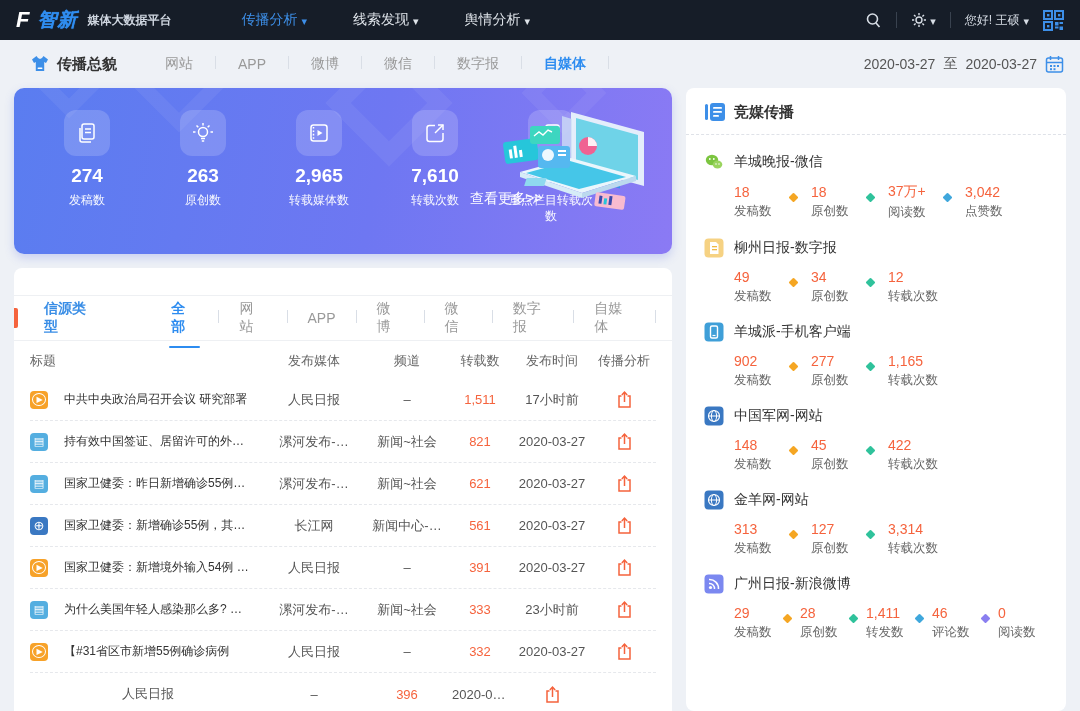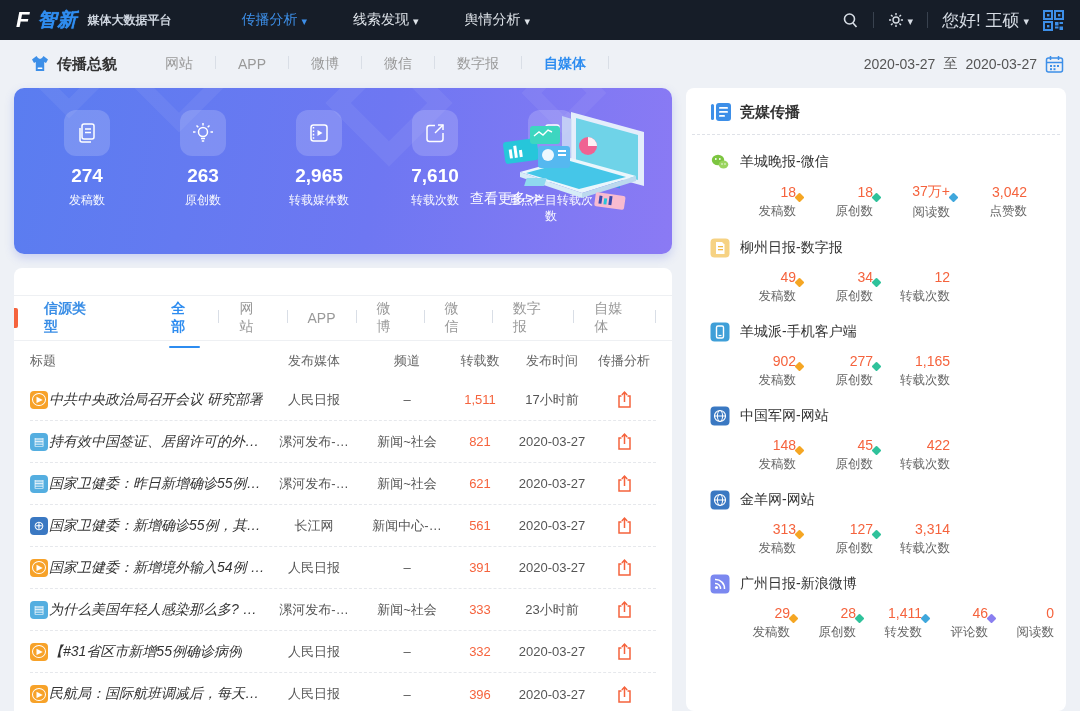--- a/index.html
+++ b/index.html
@@ -13,21 +13,21 @@
   .logo-brand { color:#2f8df0; font-size:19px; font-weight:bold; font-style:italic; letter-spacing:1px;
                 text-shadow:0 0 1px #2f8df0; }
   .logo-sub { color:#cfd6e0; font-size:12px; font-weight:bold; margin-left:2px;text-align:right; }
   .topnav { display:flex; margin-left:70px; gap:46px; }
   .topnav-item { color:#dfe4ea; font-size:14px; cursor:pointer; display:flex; align-items:center; gap:4px; }
   .topnav-item.active { color:#3d8fe8; }
   .caret::after { content:"▾"; font-size:11px; position:relative; top:1px; }
   .topbar-right { margin-left:auto; display:flex; align-items:center; gap:14px; }
   .tb-divider { width:1px; height:16px; background:#39424f; }
   .tb-icon { display:flex; align-items:center; color:#d7dde5; cursor:pointer; }
-  .greeting { color:#d7dde5; font-size:17px; display:flex; align-items:center; gap:4px; cursor:pointer; }
+  .greeting { color:#d7dde5; font-size:12px; display:flex; align-items:center; gap:4px; cursor:pointer; }
 
   
   .tabrow { height:48px; display:flex; align-items:center; padding:0 16px; }
   .overview { display:flex; align-items:center; gap:7px; margin-left:14px; font-size:15px; font-weight:bold; color:#333; cursor:pointer; }
   .tabs { display:flex; align-items:center; margin-left:26px; }
   .tab { color:#999; font-size:14px; padding:0 22px; cursor:pointer; white-space:nowrap; }
   .tab.active { color:#2d8cf0; font-weight:bold; }
   .v-div::before { content:""; display:inline-block; width:1px; height:13px; background:#d9dee6; }
   .daterange { margin-left:auto; display:flex; align-items:center; gap:8px; font-size:14px; color:#555; }
   .daterange .cal { cursor:pointer; display:flex; }
@@ -71,32 +71,32 @@
 
   
   .tbl { margin-top:2px; }
   .trow { display:grid; grid-template-columns:236px 96px 90px 56px 88px 56px; align-items:center; height:42px;
           border-bottom:1px dashed #e6e8ec; }
   .trow:last-child { border-bottom:none; }
   .thead { height:36px; border-bottom:none; color:#666; font-size:13px; }
   .thead > div { text-align:center; }
   .thead .h-title { text-align:left; }
   .tcell { font-size:13px; color:#555; text-align:center; overflow:hidden; text-overflow:ellipsis; white-space:nowrap; }
-  .tcell.title { display:flex; align-items:center; gap:1px; text-align:left; font-size:14px; color:#333; cursor:pointer;font-style:italic; }
+  .tcell.title { display:flex; align-items:center; gap:16px; text-align:left; font-size:12px; color:#333; cursor:pointer; }
   .title-text { overflow:hidden; text-overflow:ellipsis; white-space:nowrap; }
   .tcell.reposts { color:#f5633d; }
   .share-cell { display:flex; justify-content:center; }
   .share-btn { cursor:pointer; display:flex; }
   .ri { width:18px; height:18px; border-radius:4px; flex:0 0 18px; display:flex; align-items:center; justify-content:center; color:#fff; }
   .ri-video { background:#f7a229; } .ri-video::before { content:"▶"; font-size:8px; border:1px solid #fff; border-radius:50%; width:11px; height:11px; display:flex; align-items:center; justify-content:center; padding-left:1px; }
   .ri-doc { background:#54aee0; } .ri-doc::before { content:"▤"; font-size:11px; }
   .ri-globe { background:#3a78c2; } .ri-globe::before { content:"⊕"; font-size:13px; }
 
   
-  .side-card { flex:1; height:623px; padding:14px 24px; overflow:hidden;text-align:right; }
+  .side-card { flex:1; height:623px; padding:14px 18px; overflow:hidden; }
   .side-head-line { border-bottom:1px dashed #dfe2e8; margin:12px -18px 0; }
   .media-item { margin-top:17px; }
   .media-name { display:flex; align-items:center; gap:10px; font-size:14px; color:#333; cursor:pointer; }
   .mi { width:20px; height:20px; border-radius:4px; flex:0 0 20px; display:flex; align-items:center; justify-content:center; }
   .media-stats { display:flex; align-items:center; margin:11px 0 0 30px; }
   .mstat { display:flex; flex-direction:column; min-width:56px; }
   .mstat .v { color:#f5633d; font-size:14px; }
   .mstat .l { color:#666; font-size:12.5px; margin-top:3px; }
   .dia { width:7px; height:7px; transform:rotate(45deg); border-radius:1px; margin:0 14px 10px 0; flex:0 0 7px; }
   .d-orange { background:#f5a623; } .d-green { background:#2fc29b; } .d-blue { background:#3fa7dc; } .d-purple { background:#8a7ff0; }
@@ -471,24 +471,20 @@
                 <svg width="17" height="19" viewBox="0 0 17 19" fill="none" stroke="#f5633d" stroke-width="1.5">
                   <path d="M5.5 6H3v11h11V6h-2.5"></path>
                   <line x1="8.5" y1="12" x2="8.5" y2="2.5"></line>
                   <path d="M5.8 5 8.5 2.2 11.2 5"></path>
                 </svg>
               </span>
             </div>
         </div>
 
         <div class="trow">
-          <div class="tcell title">
-              <span class="ri ri-video"></span>
-              <span class="title-text">民航局：国际航班调减后，每天…</span>
-            </div>
           <div class="tcell">人民日报</div>
           <div class="tcell">–</div>
           <div class="tcell reposts">396</div>
           <div class="tcell">2020-03-27</div>
           <div class="tcell share-cell">
               <span class="share-btn">
                 <svg width="17" height="19" viewBox="0 0 17 19" fill="none" stroke="#f5633d" stroke-width="1.5">
                   <path d="M5.5 6H3v11h11V6h-2.5"></path>
                   <line x1="8.5" y1="12" x2="8.5" y2="2.5"></line>
                   <path d="M5.8 5 8.5 2.2 11.2 5"></path>

